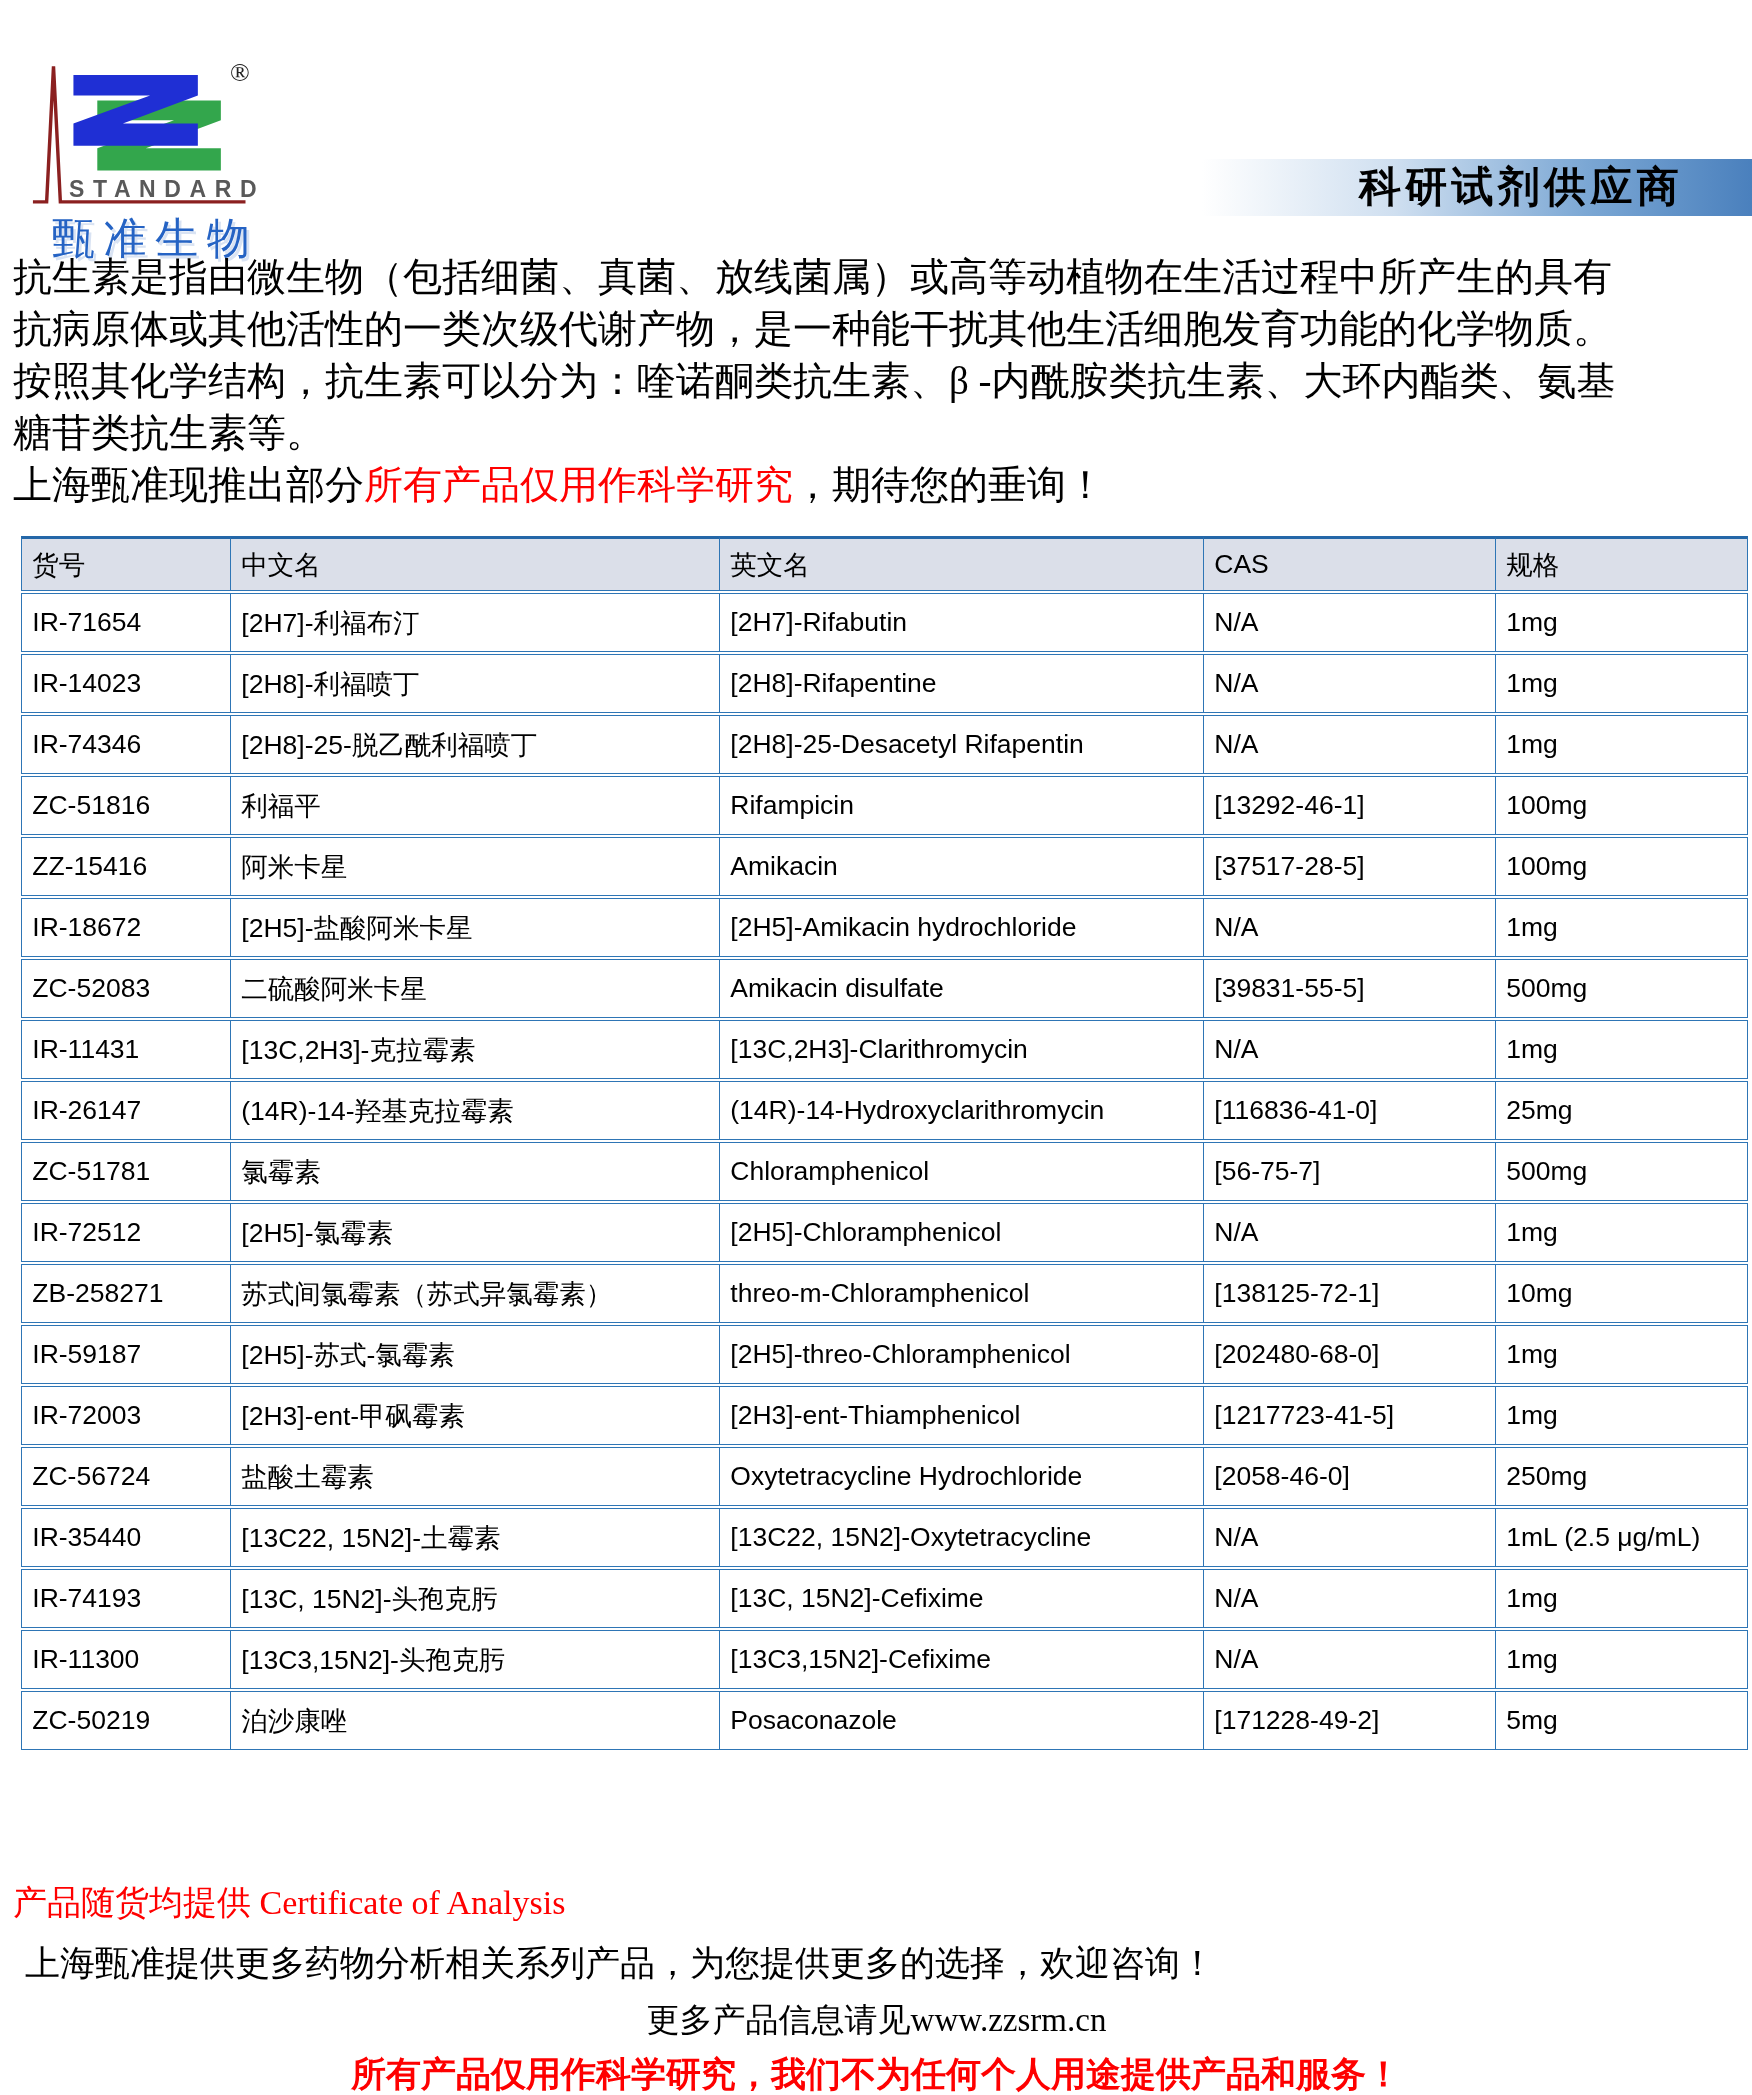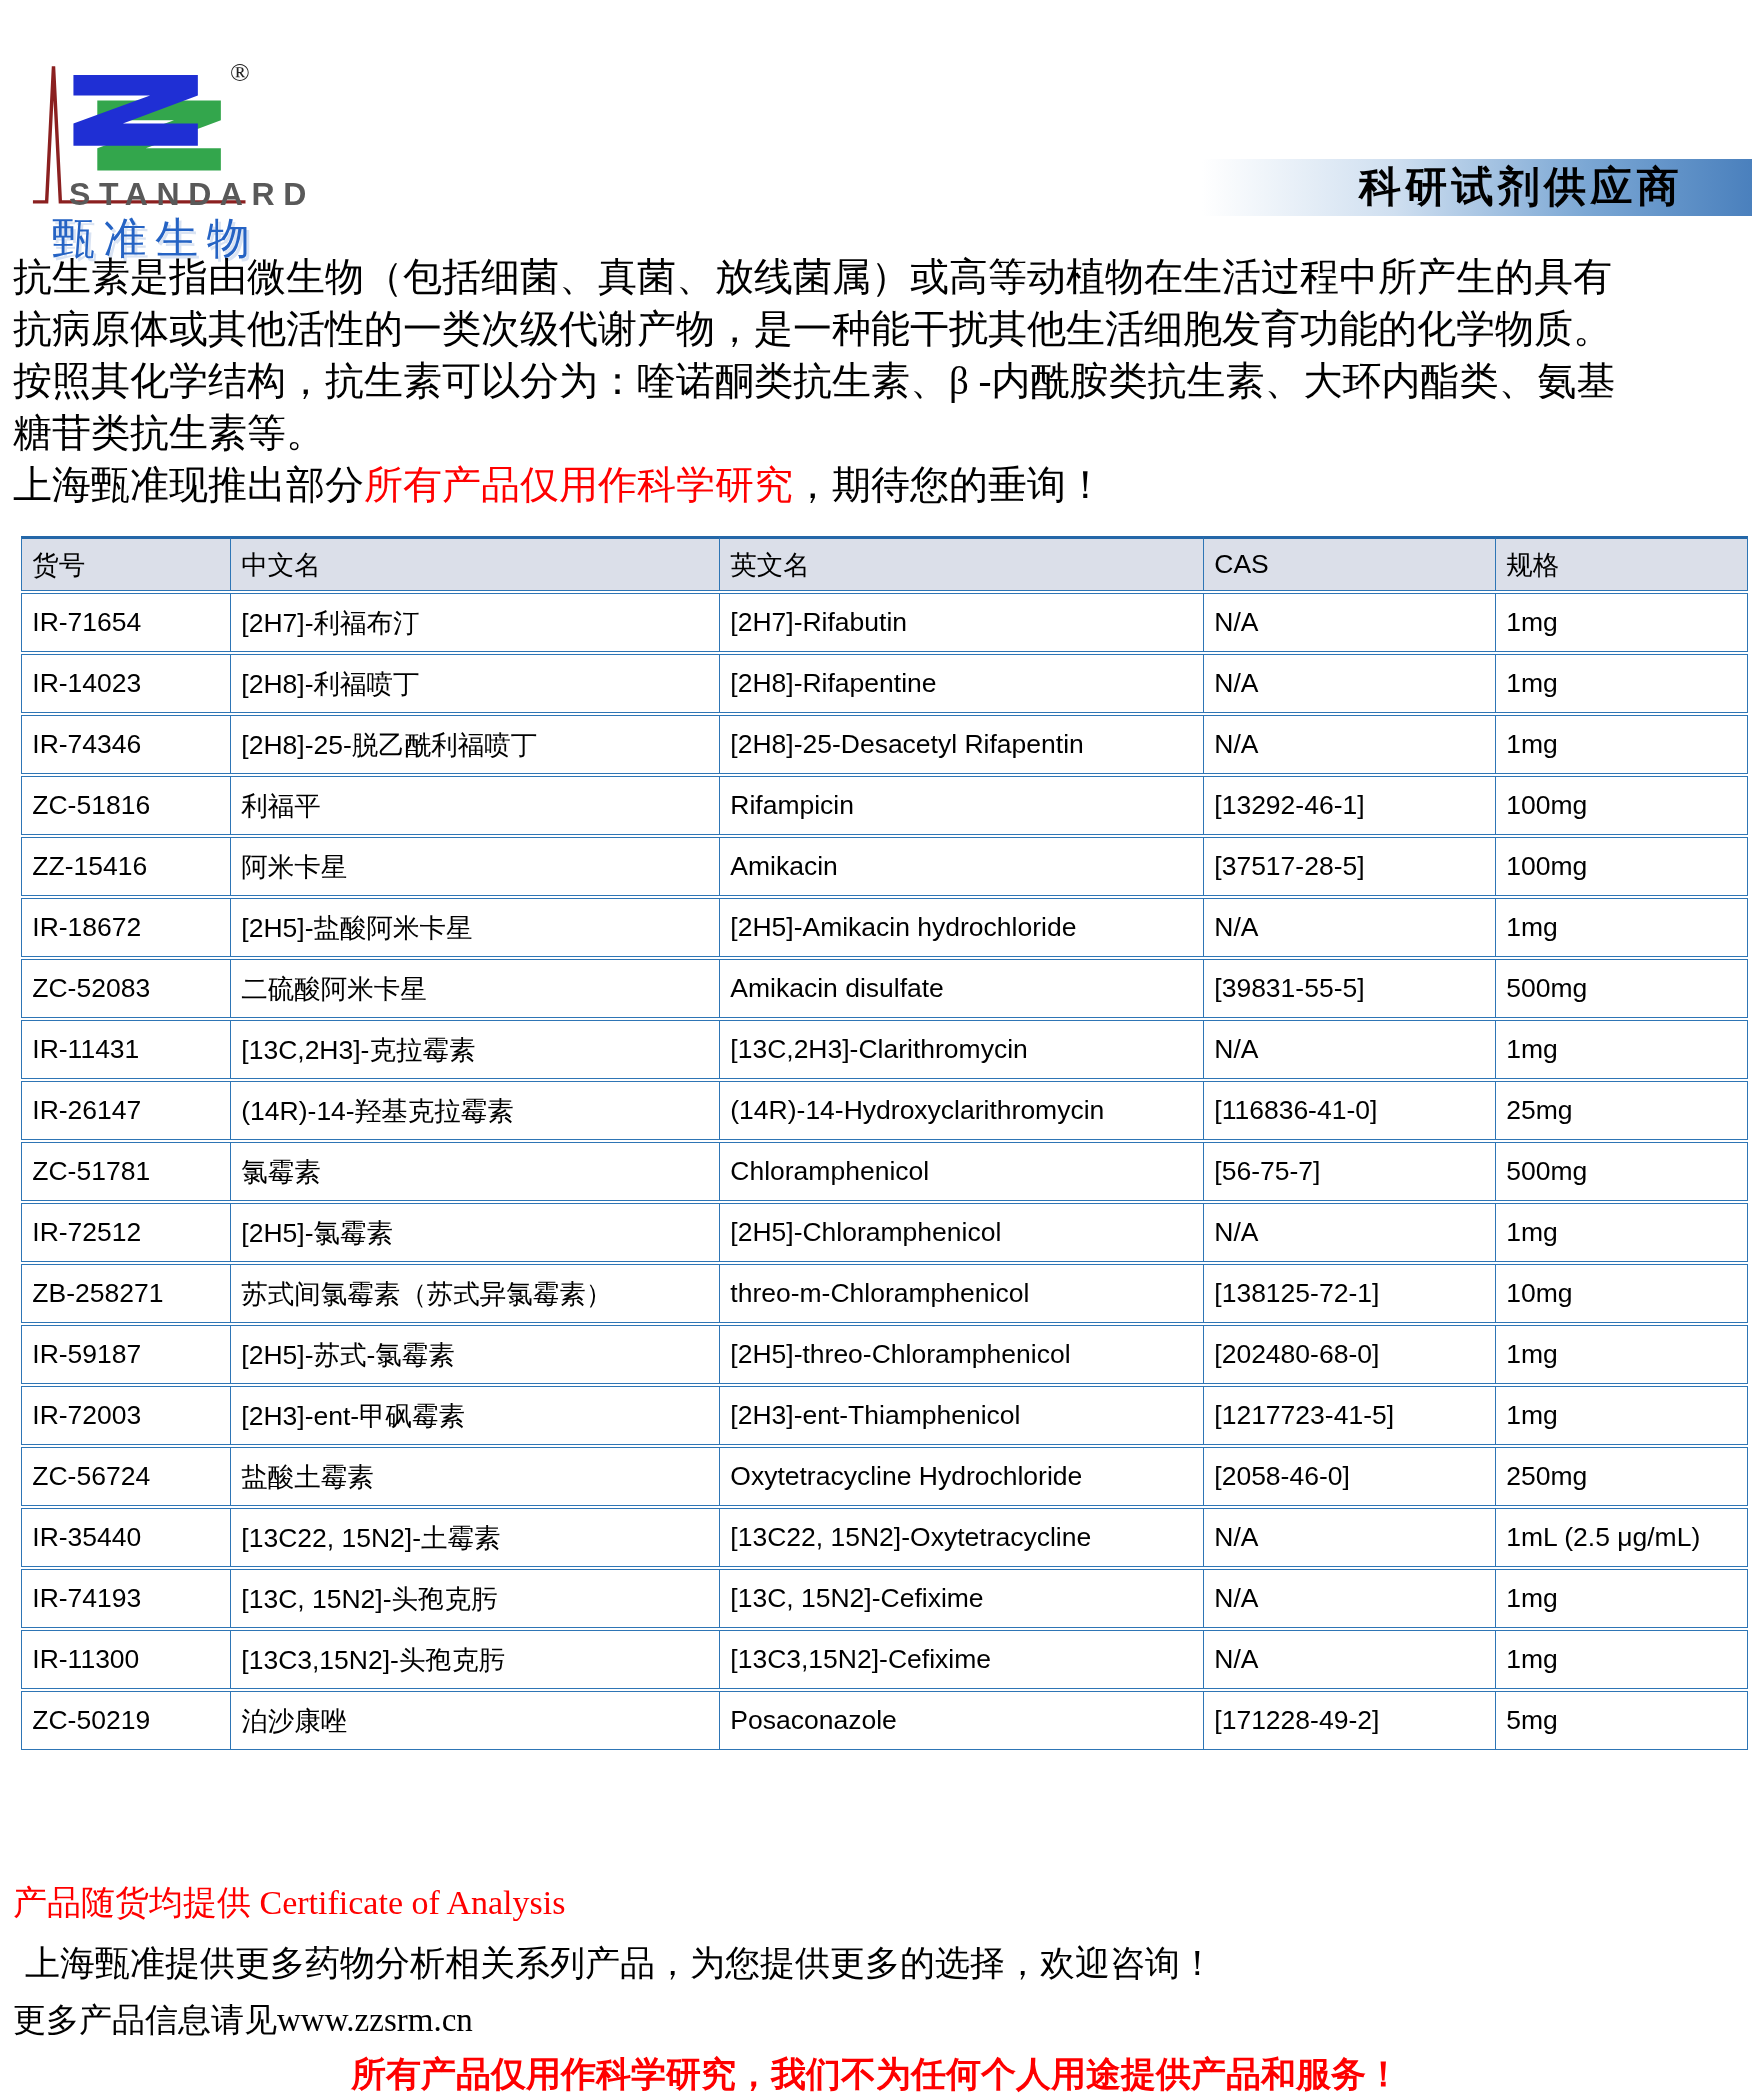--- a/index.html
+++ b/index.html
@@ -7,21 +7,21 @@
     width:1752px;height:2096px;position:relative;overflow:hidden;background:#ffffff;
     font-family:"Liberation Serif","DejaVu Serif",serif;color:#000;
   }
 
   
   .logo-area{position:absolute;left:26px;top:15.4px;width:283px;height:240px;}
   .spike-svg{position:absolute;left:0;top:0;width:283px;height:240px;}
   .zz-svg{position:absolute;left:47px;top:60px;width:150px;height:98px;}
   .reg-mark{position:absolute;left:204px;top:43px;font-size:26px;color:#222;
     font-family:"Liberation Serif",serif;}
-  .brand-en{position:absolute;left:43px;top:161px;font-size:32px;font-weight:bold;
+  .brand-en{position:absolute;left:43px;top:161px;font-size:23px;font-weight:bold;
     color:#595959;letter-spacing:8.6px;font-family:"Liberation Sans","DejaVu Sans",sans-serif;}
   .brand-cn{position:absolute;left:26px;top:195px;font-size:43px;font-weight:normal;
     color:#2563c4;letter-spacing:8.6px;text-shadow:2.6px 2.6px 0 #d9e3f3;}
 
   
   .banner{position:absolute;top:159px;right:0;width:550px;height:57px;
     background:linear-gradient(90deg,#ffffff 0%,#cfdff0 35%,#7ba7d4 70%,#4a80bd 100%);}
   .banner-text{display:block;line-height:57px;text-align:right;padding-right:69px;
     font-size:42px;font-weight:bold;letter-spacing:4.3px;color:#000;}
 
@@ -37,21 +37,21 @@
     border:1.7px solid #2e75b5;border-right:none;padding:0 10.3px;overflow:hidden;
     white-space:nowrap;text-align:left;vertical-align:middle;}
   .product-table th:last-child,.product-table td:last-child{border-right:1.7px solid #2e75b5;}
   .product-table thead th{background:#dbdfe9;height:51px;font-weight:normal;
     font-size:26.5px;border-top:3.4px solid #2467a8;}
   .product-table tbody td{height:57px;font-size:26.5px;background:#ffffff;}
 
   
   .coa-note{position:absolute;left:13px;top:1880px;font-size:34px;color:#ff0000;}
   .more-note{position:absolute;left:25px;top:1940px;font-size:35px;color:#000;}
-  .web-note{position:absolute;left:13px;top:1998px;width:1727px;text-align:left;
+  .web-note{position:absolute;left:13px;top:1998px;width:1727px;text-align:center;
     font-size:33px;color:#000;}
   .disclaimer{position:absolute;left:0;top:2051px;width:1752px;text-align:center;
     font-size:35px;font-weight:bold;color:#fe0000;}
 </style>
 </head>
 <body>
 
 <div class="logo-area">
   <svg class="spike-svg" viewBox="0 0 330 280" xmlns="http://www.w3.org/2000/svg">
     <polyline points="8,218 24,218 32,60 40,218 256,218" fill="none" stroke="#8b2020" stroke-width="4"></polyline>

